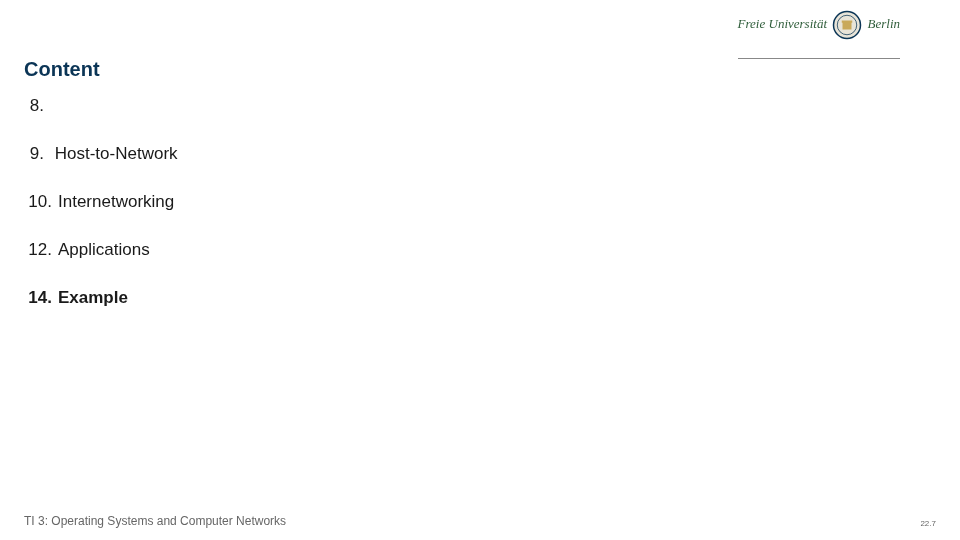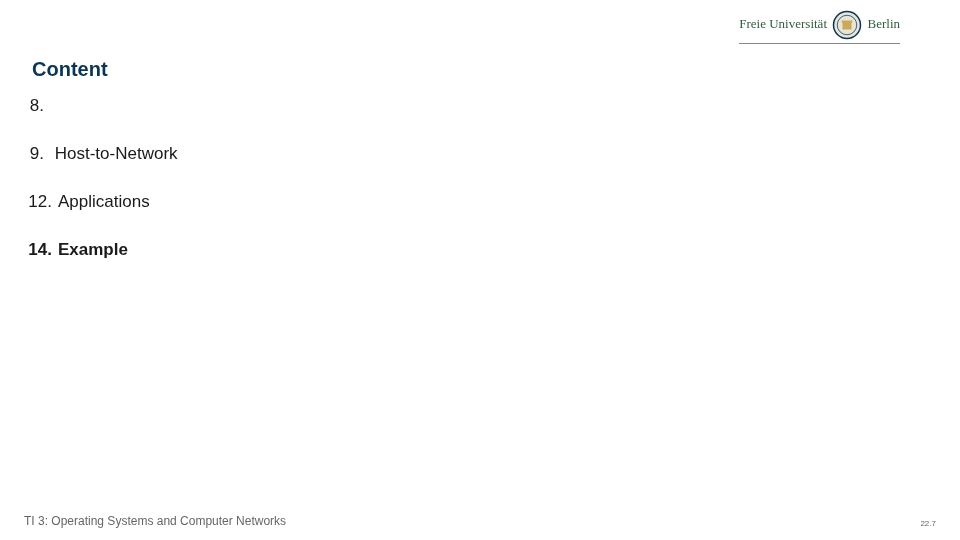--- a/index.html
+++ b/index.html
@@ -15,37 +15,37 @@
   .logo-area {
     position: absolute;
     top: 10px;
     right: 60px;
     display: flex;
     align-items: center;
     gap: 6px;
   }
   .logo-text {
     font-family: Georgia, 'Times New Roman', serif;
+    font-style: italic;
     font-size: 13px;
     color: #2f5d3a;
     border-bottom: 1px solid #888;
-    padding-bottom: 3px;
+    padding-bottom: 18px;
   }
   .seal {
     width: 30px;
     height: 30px;
   }
   .title {
     position: absolute;
     top: 58px;
     left: 24px;
     font-size: 20px;
     font-weight: bold;
     color: #0b3556;
-    margin-left: 8px;
   }
   .list {
     position: absolute;
     top: 96px;
     left: 24px;
   }
   .list .item {
     font-size: 17px;
     color: #1a1a1a;
     margin-bottom: 28px;
@@ -100,20 +100,25 @@
   <div class="item">
     <span class="num narrow">8.</span>
       <span class="dot">&nbsp;</span>
   </div>
   <div class="item">
     <span class="num narrow">9.</span>
       <span class="dot">&nbsp;</span>
     <span>Host-to-Network</span>
   </div>
   <div class="item">
+    <span class="num">10.</span>
+      <span class="dot"></span>
+    <span>Internetworking</span>
+  </div>
+  <div class="item">
     <span class="num">12.</span>
       <span class="dot"></span>
     <span>Applications</span>
   </div>
   <div class="item bold">
     <span class="num">14.</span>
       <span class="dot"></span>
     <span>Example</span>
   </div>
 </div>

